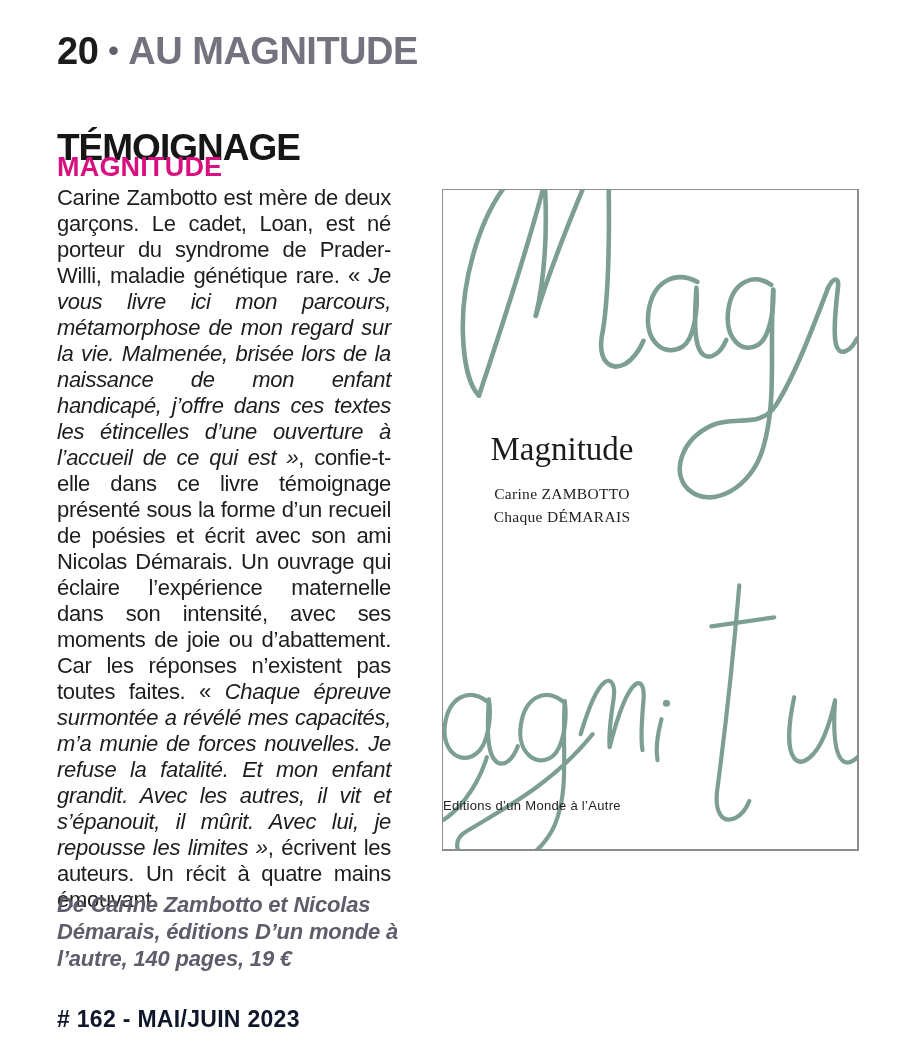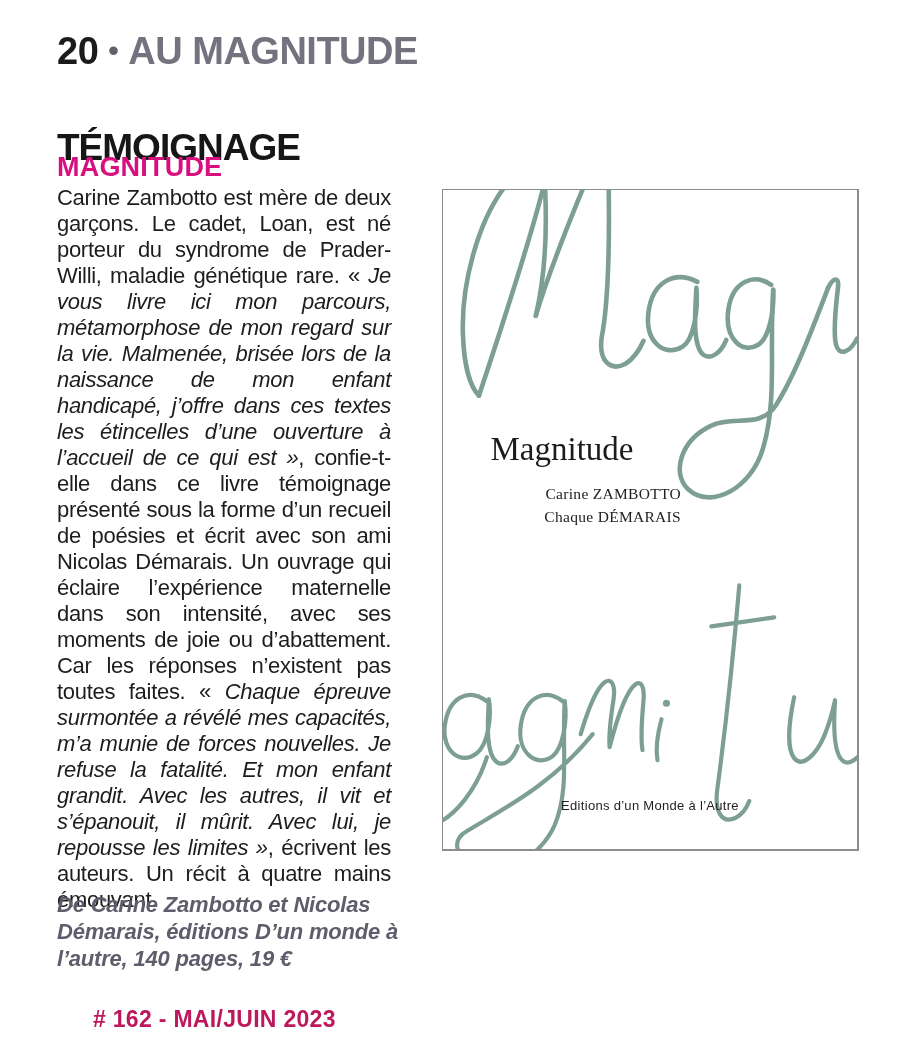--- a/index.html
+++ b/index.html
@@ -20,35 +20,35 @@
   
   .body-copy{position:absolute;left:57px;top:185px;width:334px;
     font-size:22px;line-height:26px;letter-spacing:-.3px;text-align:justify;
     color:#1d1d1b;hyphens:auto;-webkit-hyphens:auto;}
   .body-copy .it{font-style:italic;}
   
   .credit{position:absolute;left:57px;top:891px;width:348px;font-size:22px;
     line-height:27px;font-style:italic;font-weight:600;letter-spacing:-.2px;
     color:var(--credit-gray,#5f5c6b);}
   .issue{position:absolute;left:57px;top:1006px;font-size:23px;font-weight:700;
-    letter-spacing:.3px;color:#be185d;margin-left:36px;}
+    letter-spacing:.3px;color:#0f172a;}
   
   .cover{position:absolute;left:442px;top:189px;width:417px;height:662px;
     box-sizing:border-box;background:#ffffff;
     border:1px solid var(--cover-border,#8d8d8d);
     border-right-width:2px;border-bottom-width:2px;}
   .cover svg{position:absolute;left:0;top:0;width:100%;height:100%;display:block;}
   .cover .script{stroke:var(--script-green,#7d9e94);fill:none;
     stroke-linecap:round;stroke-linejoin:round;}
   .cover-title{position:absolute;left:0;top:241px;width:238px;text-align:center;
     font-family:"Liberation Serif",serif;font-size:33px;color:#1c1c1c;}
-  .cover-authors{position:absolute;left:0;top:293px;width:238px;text-align:right;
+  .cover-authors{position:absolute;left:0;top:293px;width:238px;text-align:center;
     font-family:"Liberation Serif",serif;font-size:15.5px;line-height:22.5px;
     letter-spacing:.3px;color:#222;}
-  .cover-publisher{position:absolute;left:0;top:608px;width:100%;text-align:center;
+  .cover-publisher{position:absolute;left:0;top:608px;width:100%;
     font-size:13px;letter-spacing:.3px;color:#1f1f1f;}
 </style>
 </head>
 <body>
 
 <div class="page">
 
   <div class="runhead">
     <span>20</span><span class="bullet">•</span><span class="section">AU MAGNITUDE</span>
   </div>

